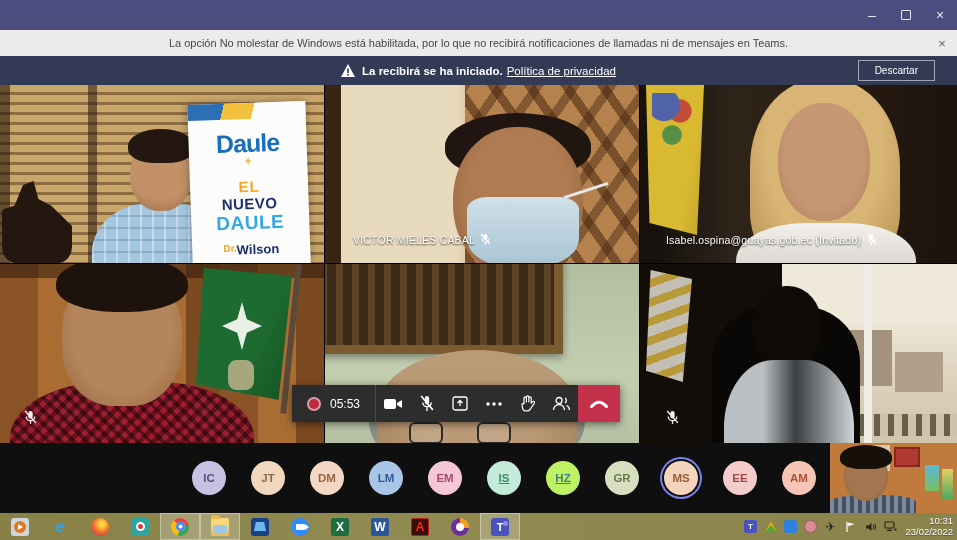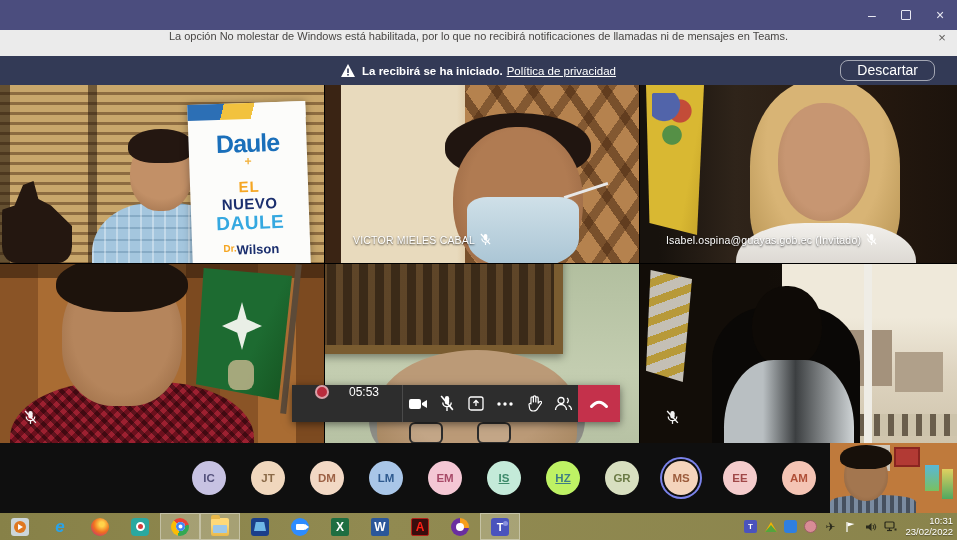--- a/index.html
+++ b/index.html
@@ -6,30 +6,30 @@
   html,body { width:957px; height:540px; overflow:hidden; }
   body { font-family:"Liberation Sans", sans-serif; background:#000; position:relative; }
   #screen { position:absolute; inset:0; width:957px; height:540px; background:#000; overflow:hidden; }
 
   
   .titlebar { position:absolute; left:0; top:0; width:957px; height:30px; background:#4b4d7e; display:flex; justify-content:flex-end; align-items:center; }
   .winbtn { width:34px; height:30px; display:flex; align-items:center; justify-content:center; color:#e8e8f2; font-size:14px; cursor:default; }
   .restore-glyph { width:10px; height:10px; border:1.5px solid #e8e8f2; border-radius:1px; }
 
   
-  .banner-dnd { position:absolute; left:0; top:30px; width:957px; height:26px; background:#ebebeb; display:flex; align-items:flex-start; }
+  .banner-dnd { position:absolute; left:0; top:30px; width:957px; height:26px; background:#ebebeb; display:flex; align-items:center; }
   .banner-dnd .txt { flex:1; text-align:center; font-size:11px; color:#484644; }
   .banner-dnd .close { width:30px; text-align:center; color:#605e5c; font-size:13px; }
 
   
   .banner-rec { position:absolute; left:0; top:56px; width:957px; height:29px; background:#333a56; display:flex; align-items:center; justify-content:center; color:#fff; font-size:11.5px; }
   .banner-rec .warn { margin-right:7px; display:flex; align-items:center; }
   .banner-rec b { font-weight:bold; margin-right:4px; }
   .banner-rec .link { text-decoration:underline; margin-left:0; color:#fff; }
-  .banner-rec .dismiss { position:absolute; right:22px; top:4px; height:21px; padding:0 16px; background:transparent; border:1px solid rgba(255,255,255,.55); border-radius:8px; color:#fff; font-size:14px; line-height:19px; }
+  .banner-rec .dismiss { position:absolute; right:22px; top:4px; height:21px; padding:0 16px; background:transparent; border:1px solid rgba(255,255,255,.55); border-radius:0; color:#fff; font-size:10px; line-height:19px; }
 
   
   .stage { position:absolute; left:0; top:85px; width:957px; height:358px; background:#000; }
   .tile { position:absolute; overflow:hidden; }
   .t1 { left:0;   top:0;   width:324px; height:178px; }
   .t2 { left:325px; top:0; width:314px; height:178px; }
   .t3 { left:640px; top:0; width:317px; height:178px; }
   .t4 { left:0;   top:179px; width:324px; height:179px; }
   .t5 { left:325px; top:179px; width:314px; height:179px; }
   .t6 { left:640px; top:179px; width:317px; height:179px; }
@@ -102,21 +102,21 @@
   .t6 .bldg2 { left:255px; top:88px; width:48px; height:40px; background:#b0a08a; }
   .t6 .rail { left:150px; top:150px; width:167px; height:22px; background:repeating-linear-gradient(90deg,#6a5e4c 0 6px,#cdc3ab 6px 14px); }
   .t6 .w-frame { left:224px; top:0; width:8px; height:179px; background:#efede6; }
   .t6 .flag6 { left:6px; top:6px; width:46px; height:112px; background:repeating-linear-gradient(160deg,#d8d3c8 0 10px,#caa93e 10px 18px); clip-path:polygon(10% 0,100% 8%,80% 100%,0 90%); opacity:.9; }
   .t6 .chair6 { left:72px; top:42px; width:148px; height:140px; background:#0a0806; border-radius:40% 40% 0 0; }
   .t6 .s-head { left:112px; top:22px; width:70px; height:82px; background:#0e0a06; border-radius:48%; }
   .t6 .s-shirt { left:84px; top:96px; width:130px; height:84px; background:linear-gradient(90deg,#b9bfc2 0 30%,#3c3f41 55%,#cfd4d6); border-radius:38% 38% 0 0/80% 80% 0 0; }
 
   
   .call-toolbar { position:absolute; left:292px; top:300px; width:328px; height:37px; background:#2d2d2d; display:flex; align-items:stretch; box-shadow:0 2px 8px rgba(0,0,0,.5); z-index:30; }
-  .rec-box { display:flex; gap:20px; padding:0 23px; border-right:1px solid #4a4a4a; }
+  .rec-box { display:flex; align-items:center; gap:9px; padding:0 15px; border-right:1px solid #4a4a4a; }
   .rec-dot { width:14px; height:14px; border-radius:50%; border:2px solid #d9a0a8; background:#b92b3c; }
   .rec-time { color:#fff; font-size:12px; }
   .tb-btn { flex:1; display:flex; align-items:center; justify-content:center; }
   .tb-btn svg { display:block; }
   .hangup { width:42px; background:#c4314b; display:flex; align-items:center; justify-content:center; }
 
   
   .bottombar { position:absolute; left:0; top:443px; width:957px; height:70px; background:#0f0f0f; }
   .avatars { position:absolute; left:192px; top:18px; display:flex; gap:25px; }
   .avatar { width:34px; height:34px; border-radius:50%; display:flex; align-items:center; justify-content:center; font-size:11.5px; font-weight:bold; }

